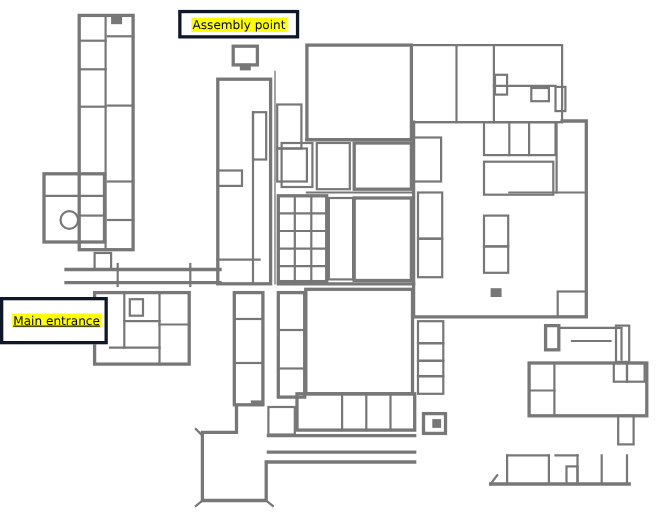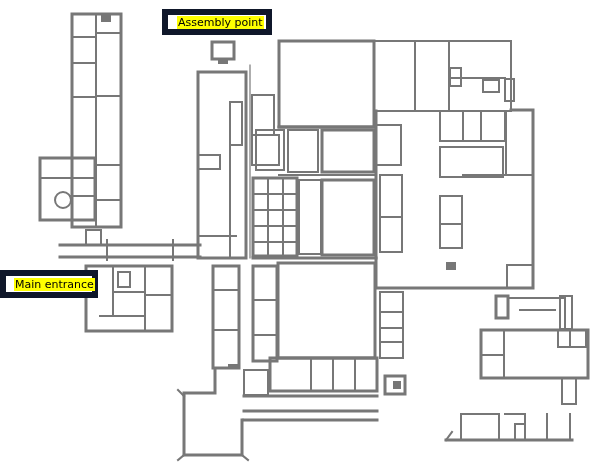--- a/index.html
+++ b/index.html
@@ -3,21 +3,21 @@
 <meta charset="utf-8">
 <style>
   html,body{margin:0;padding:0;background:#ffffff;}
   body{width:602px;height:468px;position:relative;overflow:hidden;font-family:"DejaVu Sans",sans-serif;}
   #map{position:absolute;left:0;top:0;width:602px;height:468px;}
   .wall{stroke:#777777;fill:none;stroke-linecap:square;}
   .w3{stroke-width:3;}
   .w2{stroke-width:2;}
   .w1{stroke-width:1.2;}
   .fill{fill:#777777;stroke:none;}
-  .callout{position:absolute;background:#ffffff;border:6px solid #0f172a;box-sizing:border-box;display:flex;align-items:center;}
+  .callout{position:absolute;background:#ffffff;border:3px solid #0f172a;box-sizing:border-box;display:flex;align-items:center;}
   .callout span{background:#ffff00;color:#000000;font-size:11px;line-height:13px;padding:0 1px;white-space:nowrap;}
 </style>
 </head>
 <body>
 
 <svg id="map" viewBox="0 0 602 468" xmlns="http://www.w3.org/2000/svg">
 
   <g>
     <rect class="wall w3" x="72" y="14" width="49" height="213"></rect>
     <line class="wall w2" x1="96" y1="14" x2="96" y2="227"></line>
@@ -176,15 +176,15 @@
     <line class="wall w2" x1="505" y1="414" x2="525" y2="414"></line>
     <rect class="wall w2" x="515" y="424" width="10" height="16"></rect>
     <line class="wall w2" x1="446" y1="440" x2="452" y2="432"></line>
   </g>
 </svg>
 
 <div class="callout" style="left:162px;top:9px;width:110px;height:26px;padding-left:9px;">
   <span>Assembly point</span>
 </div>
 
-<div class="callout" style="left:0px;top:270px;width:98px;height:28px;padding-left:8px;">
+<div class="callout" style="left:0px;top:270px;width:98px;height:43px;padding-left:8px;text-decoration:underline;">
   <span>Main entrance</span>
 </div>
 
 </body></html>

